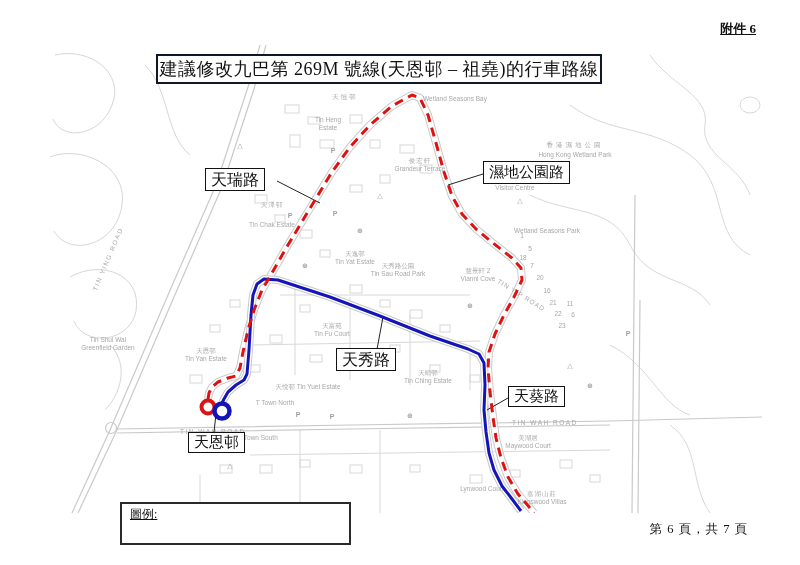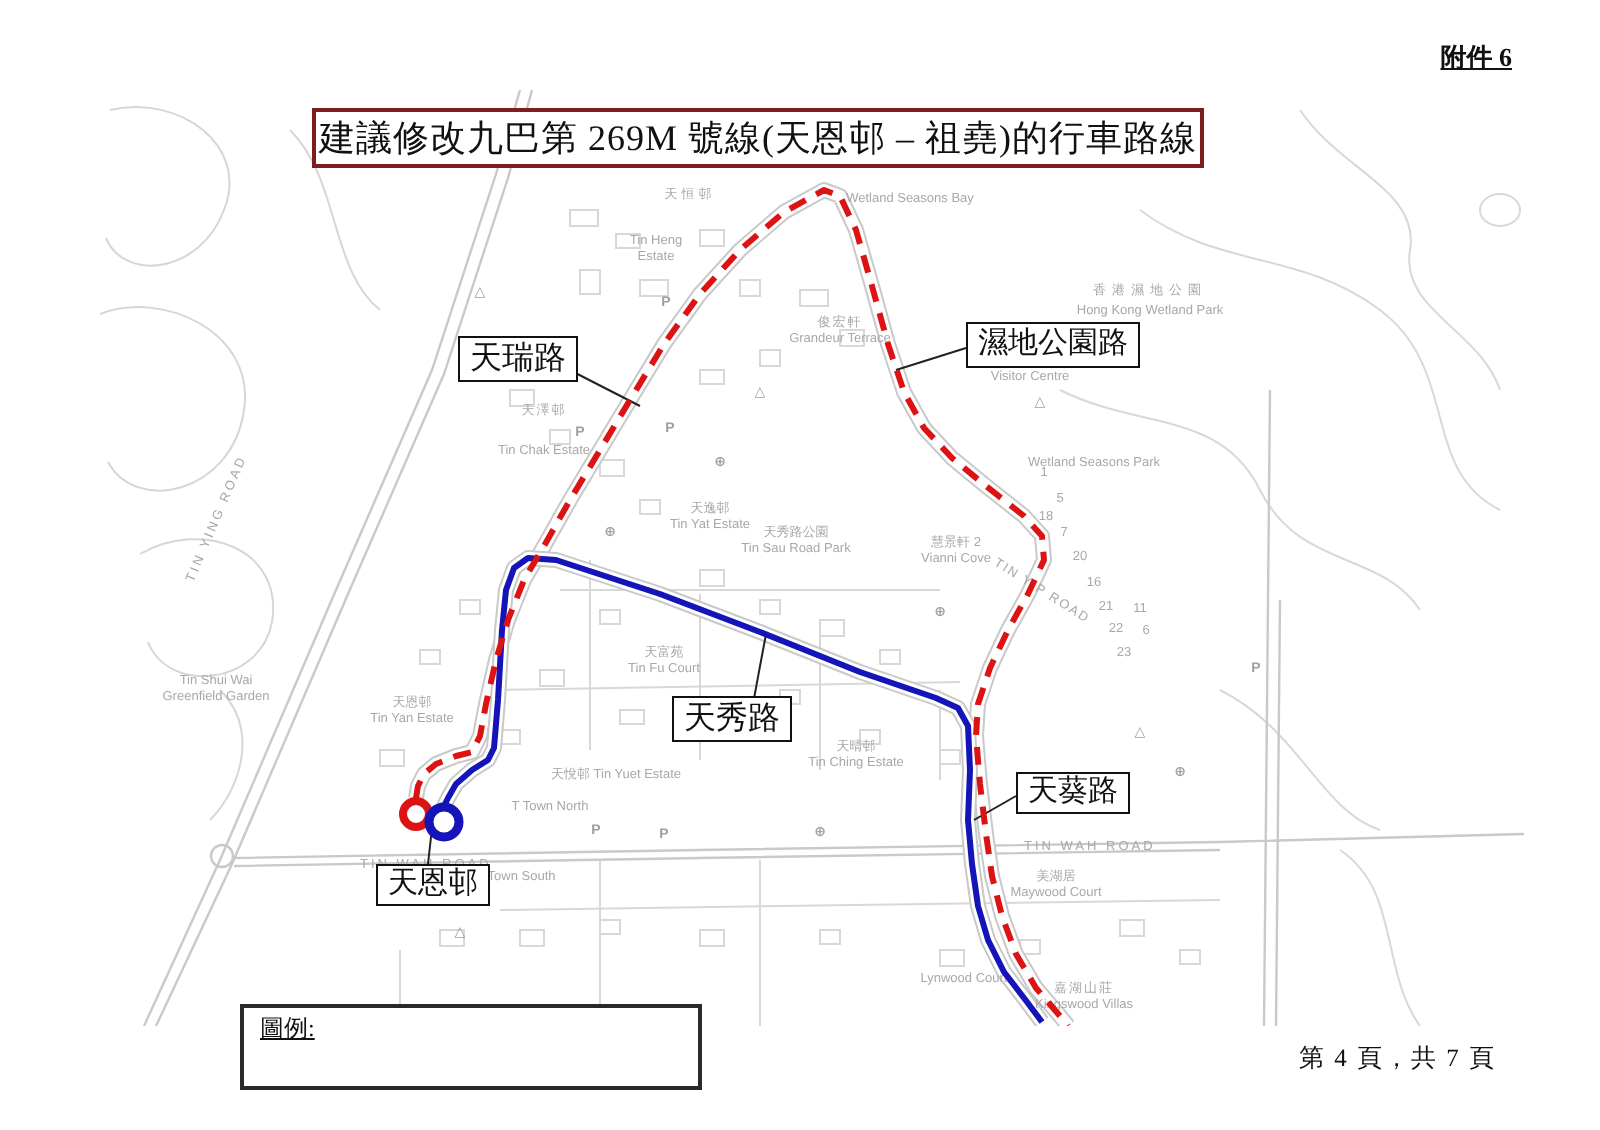--- a/index.html
+++ b/index.html
@@ -6,21 +6,21 @@
   body{
     width:800px;height:565px;position:relative;background:#ffffff;overflow:hidden;
     font-family:"Liberation Serif","DejaVu Serif",serif;color:#111;
   }
   .attachment{
     position:absolute;top:20px;right:44px;font-size:13px;font-weight:bold;
     text-decoration:underline;z-index:6;
   }
   .title-box{
     position:absolute;left:156px;top:54px;width:442px;height:26px;z-index:5;
-    background:#fff;border:2px solid #7f1d1d;display:flex;align-items:center;justify-content:center;
+    background:#fff;border:2px solid #0f172a;display:flex;align-items:center;justify-content:center;
     font-size:18px;letter-spacing:.5px;white-space:nowrap;text-align:center;
   }
   .map{position:absolute;left:50px;top:45px;width:712px;height:468px;overflow:hidden;}
   .map svg{position:absolute;left:0;top:0;}
   .road-label{
     position:absolute;background:#fff;border:1.5px solid #111;padding:0 5px;
     font-size:16px;line-height:21px;white-space:nowrap;z-index:4;color:#111;
   }
   .legend{
     position:absolute;left:120px;top:462px;width:231px;height:43px;z-index:6;
@@ -205,26 +205,26 @@
     </g>
 
     <path d="M 172,358 L 174,354 L 178,347 L 186,340 L 194,335 L 197,329 L 199,305 L 201,270 L 203,250 L 207,239 L 214,234 L 228,235 L 280,252 L 330,271 L 380,291 L 418,304 L 429,309 L 434,318 L 435,340 L 434,365 L 436,387 L 439,408 L 444,425 L 452,441 L 462,454 L 471,466" fill="none" stroke-width="3" stroke-linejoin="round" stroke="#1414b8"></path>
 
     <path d="M 158,354 L 159,348 L 162,342 L 168,337 L 178,333 L 186,331 L 190,323 L 193,307 L 198,285 L 204,265 L 212,245 L 222,228 L 235,205 L 250,180 L 265,155 L 282,127 L 300,102 L 320,80 L 342,61 L 362,50 L 370,53 L 378,70 L 386,98 L 394,127 L 402,151 L 412,169 L 426,184 L 443,198 L 462,213 L 471,223 L 472,235 L 464,252 L 454,270 L 445,289 L 439,307 L 438,323 L 440,347 L 443,372 L 446,393 L 451,413 L 458,432 L 468,449 L 480,463 L 484,468" fill="none" stroke-width="3" stroke-linejoin="round" stroke-dasharray="9 6" stroke="#dd1212"></path>
 
     <circle cx="158" cy="362" r="6.5" fill="#ffffff" stroke-width="4" stroke="#dd1212"></circle>
     <circle cx="172" cy="366" r="7.5" fill="#ffffff" stroke-width="4.5" stroke="#1414b8"></circle>
   </svg>
 
-  <div class="road-label" style="left:179px;top:123px;">天瑞路</div>
+  <div class="road-label" style="left:155px;top:123px;">天瑞路</div>
   <div class="road-label" style="left:433px;top:116px;font-size:15px;">濕地公園路</div>
   <div class="road-label" style="left:286px;top:303px;">天秀路</div>
   <div class="road-label" style="left:458px;top:341px;font-size:15px;line-height:19px;">天葵路</div>
   <div class="road-label" style="left:138px;top:387px;font-size:15px;line-height:19px;">天恩邨</div>
 </div>
 
 <div class="title-box">建議修改九巴第 269M 號線(天恩邨 – 祖堯)的行車路線</div>
 
 <div class="legend">
   <div class="legend-heading">圖例:</div>
 </div>
 
-<div class="footer">第 4 頁，共 7 頁</div>
+<div class="footer">第 6 頁，共 7 頁</div>
 
 </body></html>

